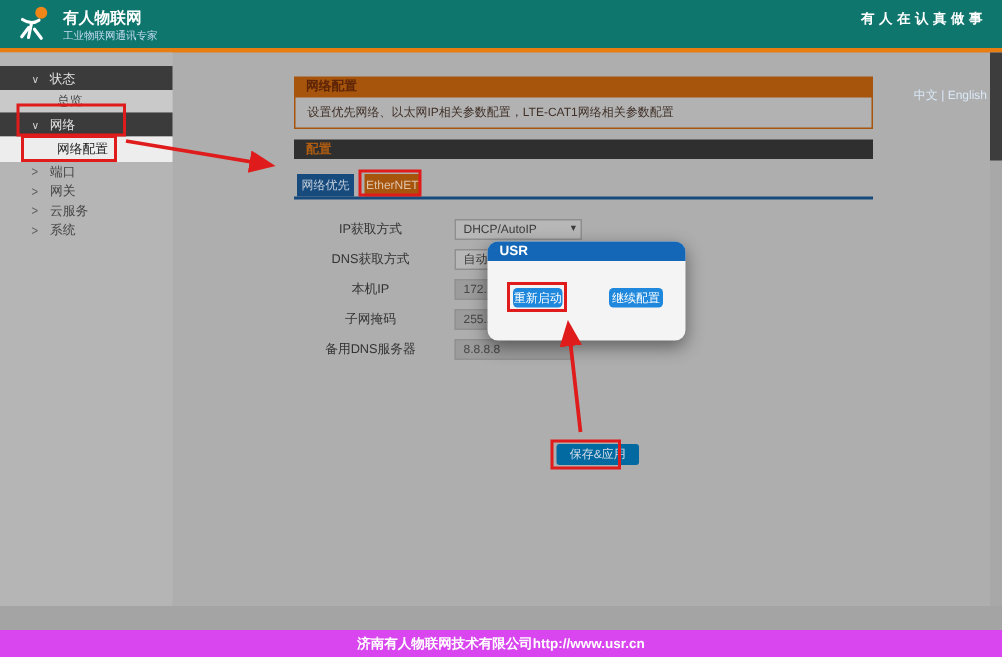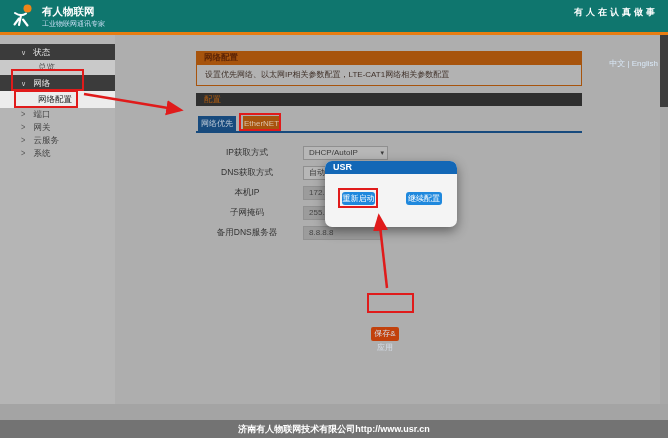--- a/index.html
+++ b/index.html
@@ -21,43 +21,43 @@
   .s-section { height:16px; line-height:16px; background:#3b3b3b; color:#e3e3e3; font-size:8.5px; padding-left:21px; cursor:pointer; }
   .s-section .chev { display:inline-block; margin-right:7px; font-size:7px; color:#cfcfcf; }
   .s-sub { height:15px; line-height:15px; background:#c9c9c9; color:#4a4a4a; font-size:8.5px; padding-left:38px; cursor:pointer; }
   .s-sub.selected { height:17px; line-height:17px; background:#ededed; color:#242424; }
   .s-item { height:13px; line-height:13px; color:#454545; font-size:8.5px; padding-left:21px; cursor:pointer; }
   .s-item .chev { display:inline-block; margin-right:8px; font-size:7.5px; color:#5a5a5a; transform:scaleY(1.2); }
 
   
   .title-bar { position:absolute; left:196px; top:51px; width:386px; height:13px; background:#a7540d; color:#5e2506; font-size:8.5px; font-weight:bold; line-height:13px; padding-left:8px; }
   .desc-box { position:absolute; left:196px; top:64px; width:386px; height:22px; background:#b2b2b2; border:1px solid #a7540d; color:#3f3028; font-size:8px; line-height:20px; padding-left:8px; }
-  .config-bar { position:absolute; left:196px; top:93px; width:386px; height:13px; background:#2f2f2f; color:#ad5c12; font-size:8.5px; font-weight:normal; line-height:13px; padding-left:8px; }
+  .config-bar { position:absolute; left:196px; top:93px; width:386px; height:13px; background:#2f2f2f; color:#ad5c12; font-size:8.5px; font-weight:bold; line-height:13px; padding-left:8px; }
 
   .tab { position:absolute; top:116px; height:15px; line-height:15px; text-align:center; font-size:8px; cursor:pointer; }
   .tab1 { left:198px; width:38px; background:#174a7d; color:#c2cdd9; }
   .tab2 { left:243px; width:37px; background:#a7540d; color:#dcc3a9; }
   .tab-underline { position:absolute; left:196px; top:131px; width:386px; height:2px; background:#174a7d; }
 
   .form { position:absolute; left:196px; top:146px; width:386px; }
   .f-row { display:flex; align-items:center; height:14px; margin-bottom:6px; }
   .f-label { width:102px; text-align:center; font-size:8.5px; color:#333333; margin-right:5px; }
   .f-select { position:relative; width:85px; height:14px; background:#b7b7b7; border:1px solid #8f8f8f; font-size:8px; color:#3b3b3b; line-height:12px; padding-left:5px; cursor:pointer; }
   .f-select .dd { position:absolute; right:3px; top:0; line-height:12px; font-size:7px; color:#3b3b3b; }
   .f-input { width:79px; height:14px; background:#9c9c9c; border:1px solid #919191; font-size:8px; color:#474747; line-height:12px; padding-left:5px; overflow:hidden; white-space:nowrap; }
 
-  .save-btn { position:absolute; left:371px; top:296px; width:28px; height:14px; background:#c2410c; color:#d5dee8; font-size:8px; line-height:14px; text-align:center; border-radius:2px; cursor:pointer;margin-top:31px; }
+  .save-btn { position:absolute; left:371px; top:296px; width:55px; height:14px; background:#0369a1; color:#d5dee8; font-size:8px; line-height:14px; text-align:center; border-radius:2px; cursor:pointer; }
 
   .scroll-track { position:absolute; left:660px; top:35px; width:8px; height:385px; background:#a8a8a8; }
   .scroll-thumb { position:absolute; left:0; top:0; width:8px; height:72px; background:#3d3d3d; cursor:pointer; }
 
   .bottom-band { position:absolute; left:0; top:404px; width:668px; height:16px; background:#a4a4a4; }
 
   
-  .footer { position:absolute; left:0; top:420px; width:668px; height:18px; background:#737373; display:flex; align-items:center; justify-content:center; }
+  .footer { position:absolute; left:0; top:420px; width:668px; height:18px; background:#d946ef; display:flex; align-items:center; justify-content:center; }
   .footer span { color:#ffffff; font-size:9px; font-weight:600; }
 
   
   .modal { position:absolute; left:325px; top:161px; width:132px; height:66px; background:#f4f4f4; border-radius:7px; box-shadow:0 4px 12px rgba(0,0,0,0.45); z-index:40; }
   .modal-title { height:13px; background:#1367b6; border-radius:7px 7px 0 0; color:#ffffff; font-size:9px; font-weight:bold; line-height:13px; padding-left:8px; }
   .m-btn { position:absolute; height:13px; background:#1f88dd; border-radius:3px; color:#ffffff; font-size:8px; line-height:13px; text-align:center; cursor:pointer; }
   .m-btn-restart { left:17px; top:31px; width:33px; }
   .m-btn-continue { left:81px; top:31px; width:36px; }
 
   

